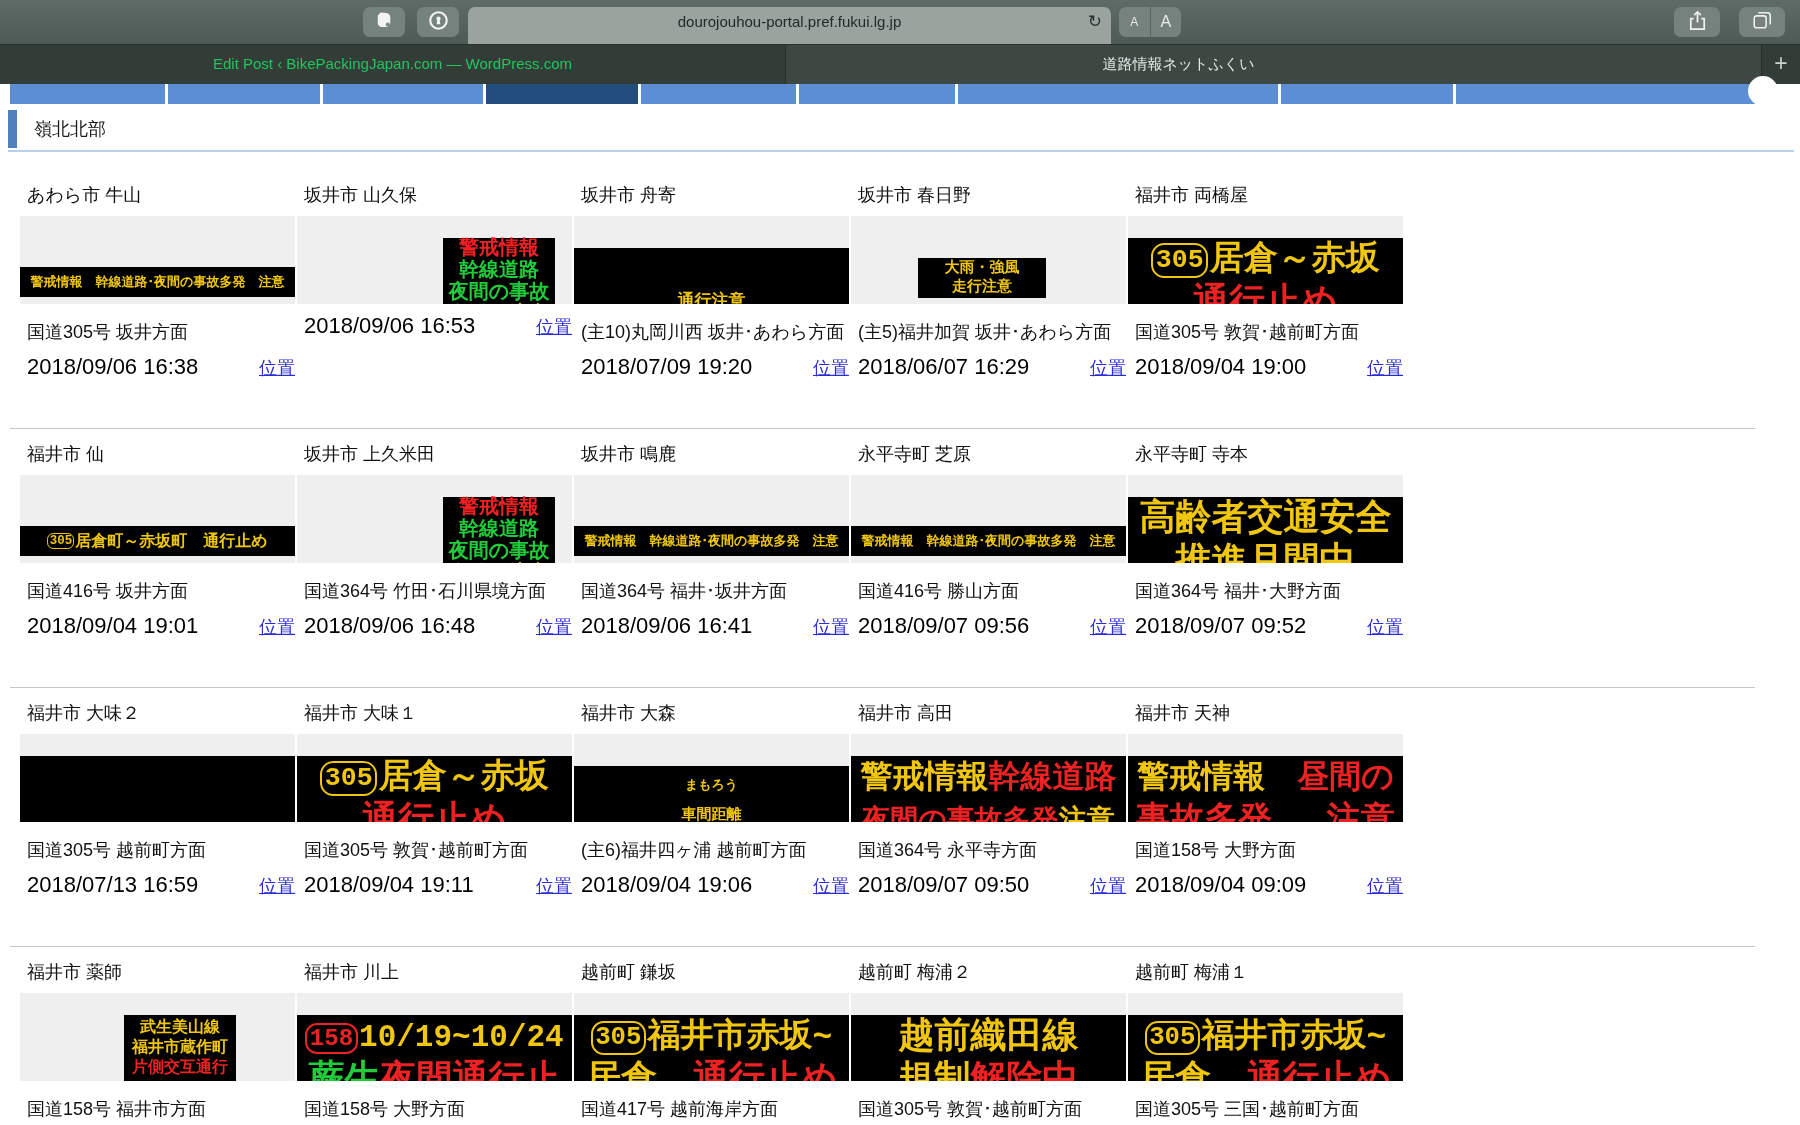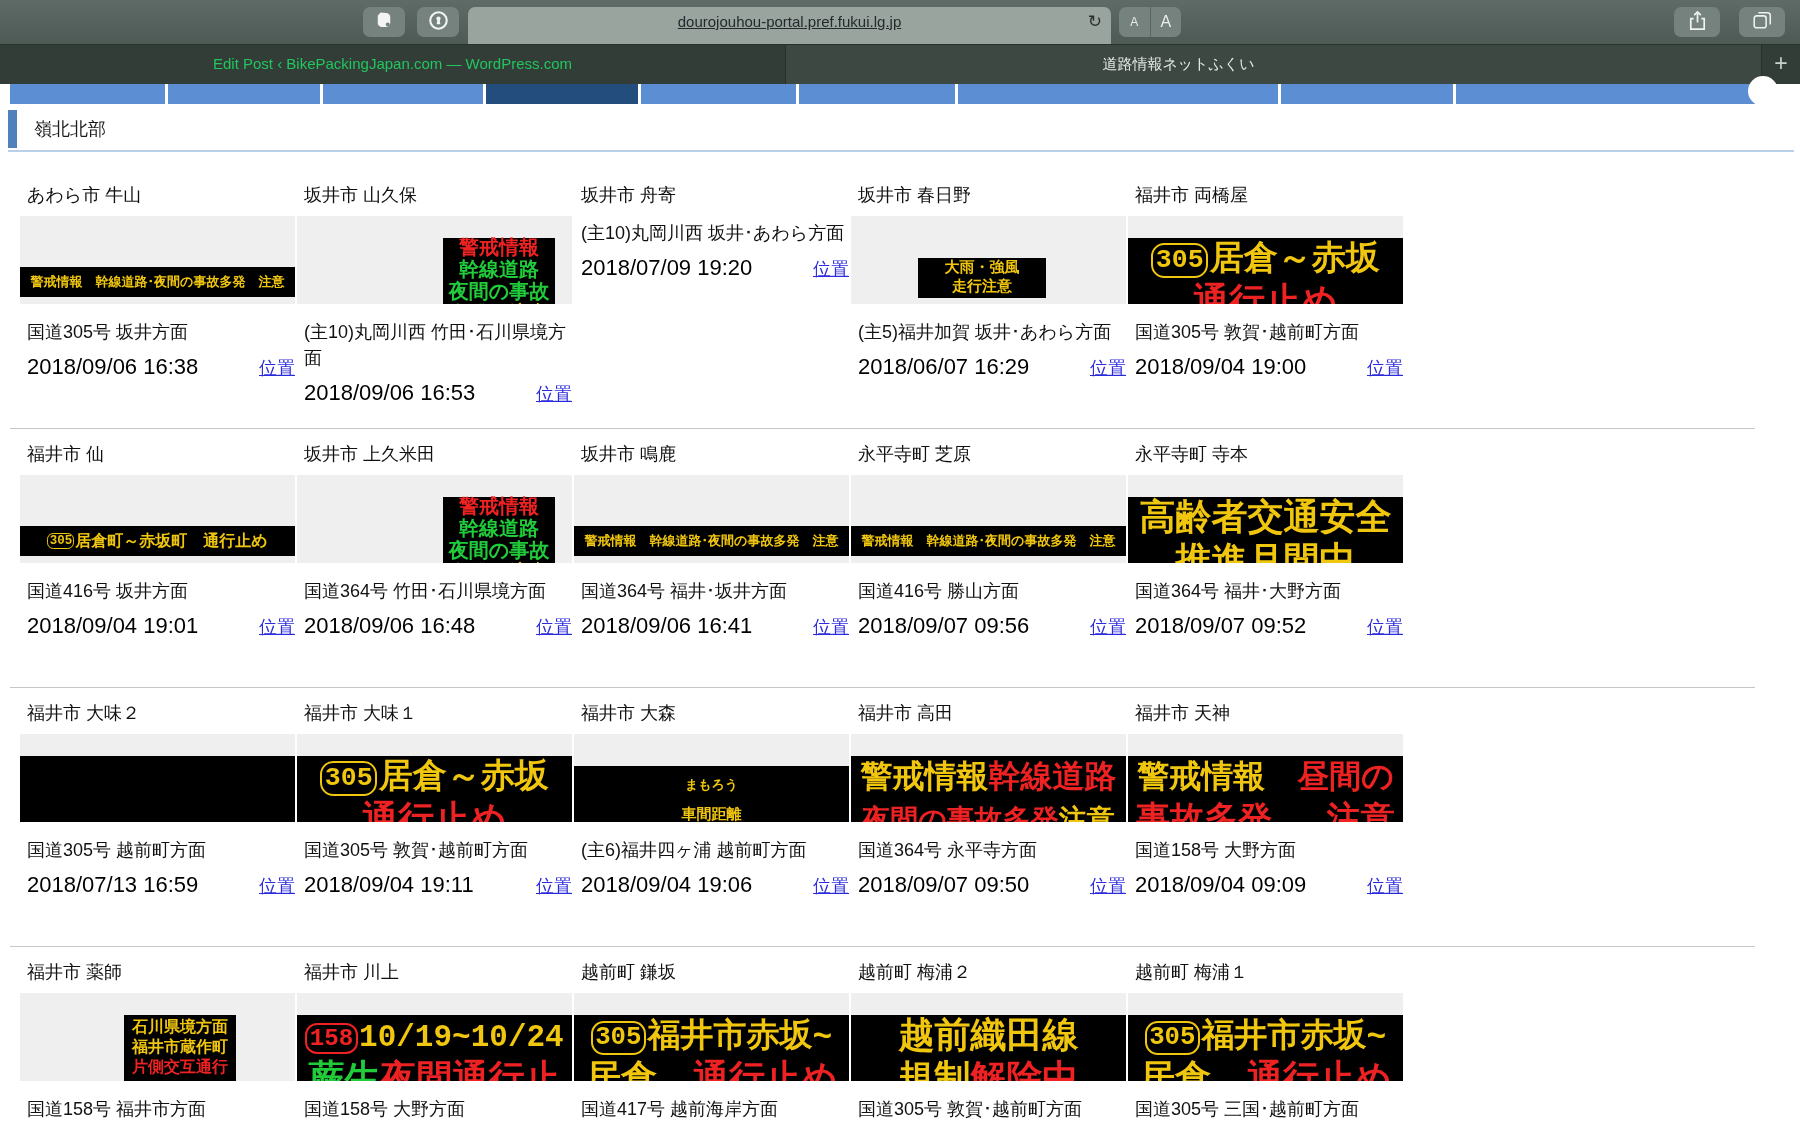--- a/index.html
+++ b/index.html
@@ -9,21 +9,21 @@
     background:#ffffff;
     font-family:"Liberation Sans","DejaVu Sans",sans-serif;
   }
   
   .toolbar { position:absolute; left:0; top:0; width:1800px; height:44px;
     background:linear-gradient(180deg,#5e6b66 0%,#4d5a55 100%); }
   .tb-btn { position:absolute; top:7px; height:30px; background:#75827d; border-radius:7px;
     display:flex; align-items:center; justify-content:center; }
   .url-field { position:absolute; left:468px; top:7px; width:643px; height:44px;
     background:#9aa49f; border-radius:7px; color:#23292c; font-size:15px;
-    line-height:30px; text-align:center;text-decoration:underline; }
+    line-height:30px; text-align:center; }
   .url-reload { position:absolute; right:9px; top:0; font-size:17px; color:#2a302e; cursor:default; }
   .aa-ctrl { position:absolute; left:1119px; top:7px; width:62px; height:30px; background:#75827d;
     border-radius:7px; display:flex; color:#e9edea; }
   .aa-half { flex:1; display:flex; align-items:center; justify-content:center; }
   .aa-half:first-child { border-right:1px solid rgba(0,0,0,0.22); font-size:12px; }
   .aa-half:last-child { font-size:16px; }
   
   .tabbar { position:absolute; left:0; top:44px; width:1800px; height:40px;
     background:#333d38; border-top:1px solid #28322d; display:flex; }
   .tab { height:100%; line-height:38px; font-size:15px; text-align:center;
@@ -175,28 +175,32 @@
       <div class="card">
     <div class="card-title">坂井市 山久保</div>
     <div class="sign-area">
           <div class="led led-square sqA">
             <div class="ln"><span class="led-seg c-r">警戒情報</span></div>
             <div class="ln"><span class="led-seg c-g">幹線道路</span></div>
             <div class="ln"><span class="led-seg c-g">夜間の事故</span></div>
             <div class="ln"><span class="led-seg c-g">多発</span><span class="led-seg c-y">　注意</span></div>
           </div>
         </div>
-    <div class="card-road">(主10)丸岡川西 竹田･石川県境方面</div>
     <div class="card-meta">
       <span class="card-time">2018/09/06 16:53</span>
       <a class="card-link" href="#">位置</a>
     </div>
   </div>
       <div class="card">
     <div class="card-title">坂井市 舟寄</div>
+    <div class="sign-area">
+          <div class="led led-wide">
+            <div class="bottom-txt"><span class="led-seg c-y">通行注意</span></div>
+          </div>
+        </div>
     <div class="card-road">(主10)丸岡川西 坂井･あわら方面</div>
     <div class="card-meta">
       <span class="card-time">2018/07/09 19:20</span>
       <a class="card-link" href="#">位置</a>
     </div>
   </div>
       <div class="card">
     <div class="card-title">坂井市 春日野</div>
     <div class="sign-area">
           <div class="led led-small">
@@ -364,21 +368,21 @@
       <span class="card-time">2018/09/04 09:09</span>
       <a class="card-link" href="#">位置</a>
     </div>
   </div>
     </div>
     <div class="cards-row" style="top: 960px;">
       <div class="card">
     <div class="card-title">福井市 薬師</div>
     <div class="sign-area">
           <div class="led led-square sqB">
-            <div class="ln"><span class="led-seg c-y">石川県境方面</span></div>
+            <div class="ln"><span class="led-seg c-y">武生美山線</span></div>
             <div class="ln"><span class="led-seg c-y">福井市蔵作町</span></div>
             <div class="ln"><span class="led-seg c-r">片側交互通行</span></div>
           </div>
         </div>
     <div class="card-road">国道158号 福井市方面</div>
 
   </div>
       <div class="card">
     <div class="card-title">福井市 川上</div>
     <div class="sign-area">

